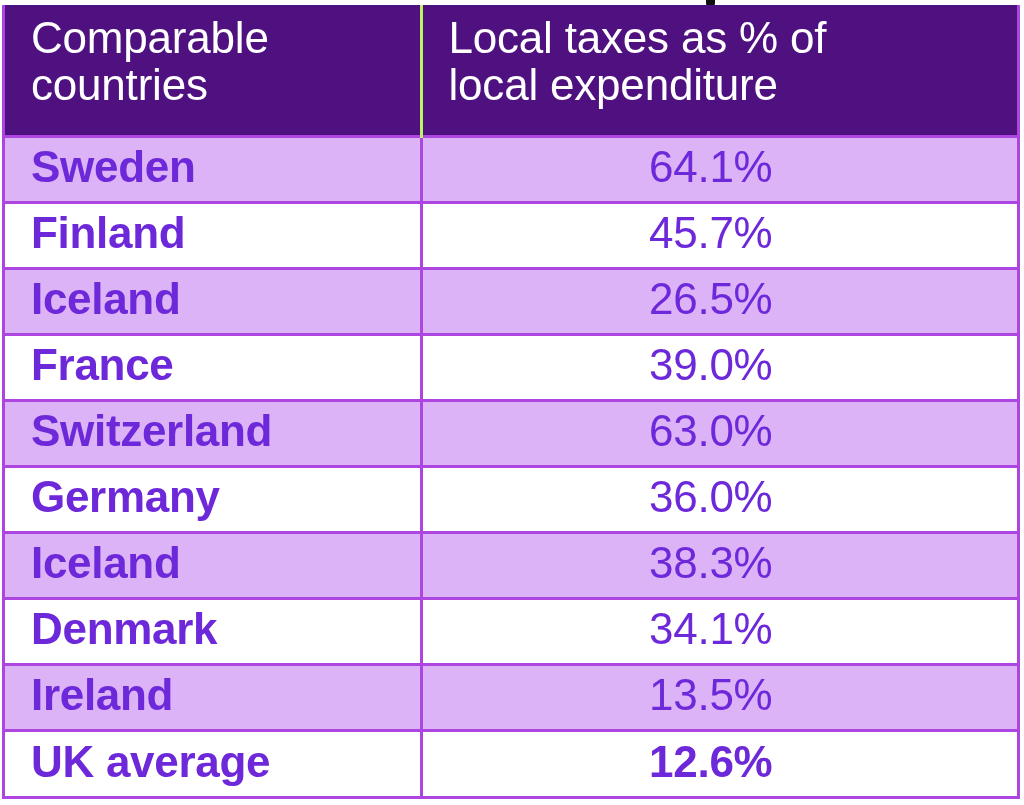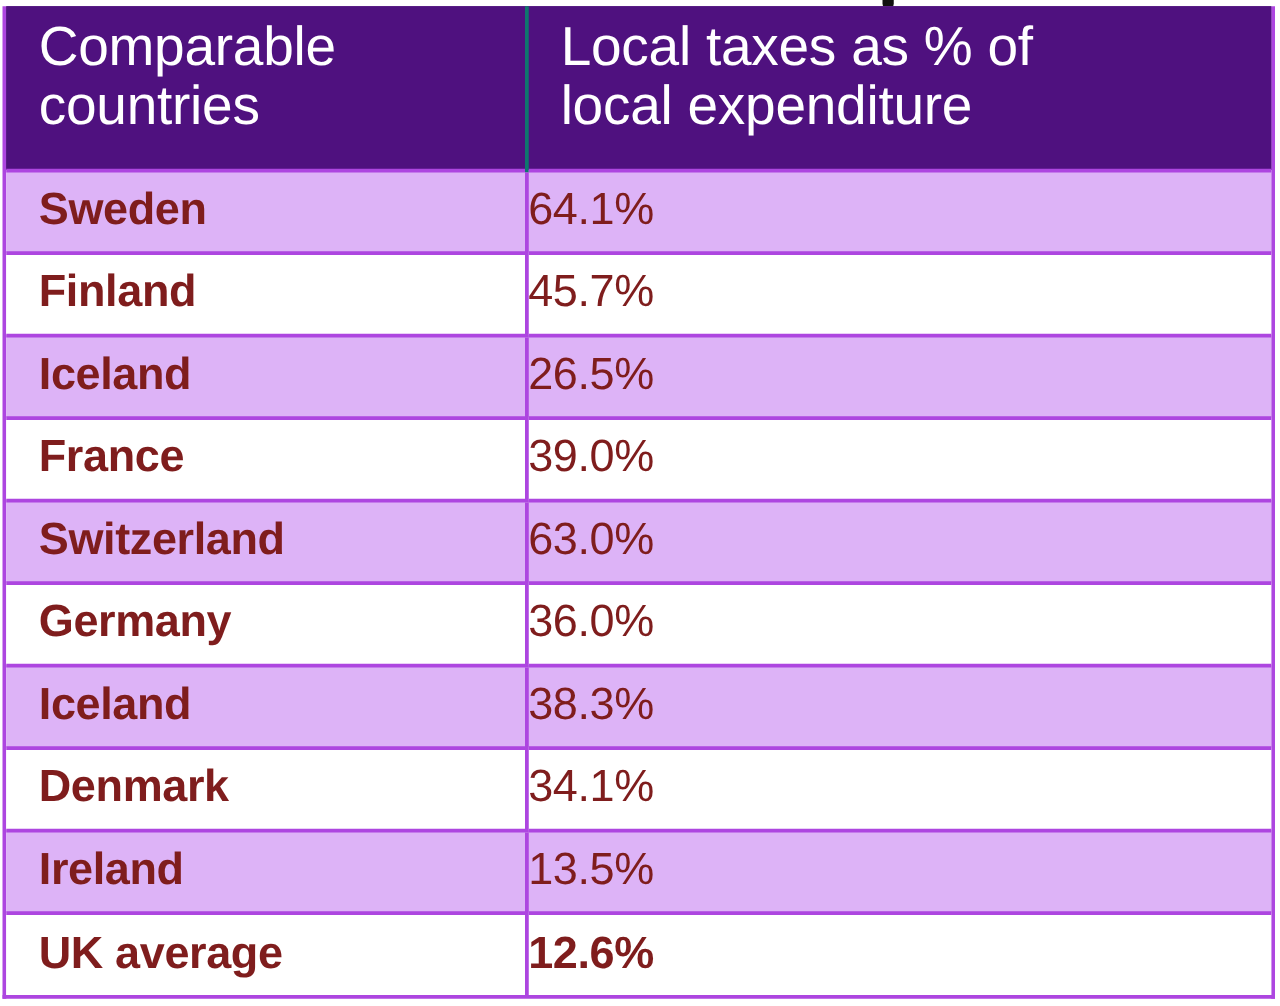--- a/index.html
+++ b/index.html
@@ -69,47 +69,47 @@
     line-height: 1.06;
     text-align: left;
     vertical-align: top;
     padding: 10px 14px 8px 26px;
     border: none;
     letter-spacing: -0.2px;
   }
   th.header-cell.header-cell-value {
     padding-left: 26px;
     padding-right: 10px;
-    border-left: 3px solid #0f766e;
+    border-left: 3px solid #bef264;
   }
 
   tbody tr.data-row { height: 66px; }
 
   tbody tr.data-row.tint-shade td { background: #DDB3F7; }
   tbody tr.data-row.tint-plain td { background: #ffffff; }
 
   td.cell {
     border-top: 3px solid #AD46E0;
-    font-size: 36px;
-    color: #7f1d1d;
+    font-size: 44px;
+    color: #6d28d9;
     line-height: 1;
     padding: 0 0 4px 0;
     vertical-align: middle;
     letter-spacing: -0.3px;
   }
 
   td.cell-country {
     font-weight: bold;
     text-align: left;
     padding-left: 26px;
   }
 
   td.cell-value {
     font-weight: normal;
-    text-align: left;
+    text-align: center;
     padding-right: 18px;
     border-left: 3px solid #AD46E0;
   }
 
   td.cell-value.emphasis { font-weight: bold; }
 
   
   tbody tr.data-row:first-child td.cell { border-top: 3px solid #AD46E0; }
 </style>
 </head>

